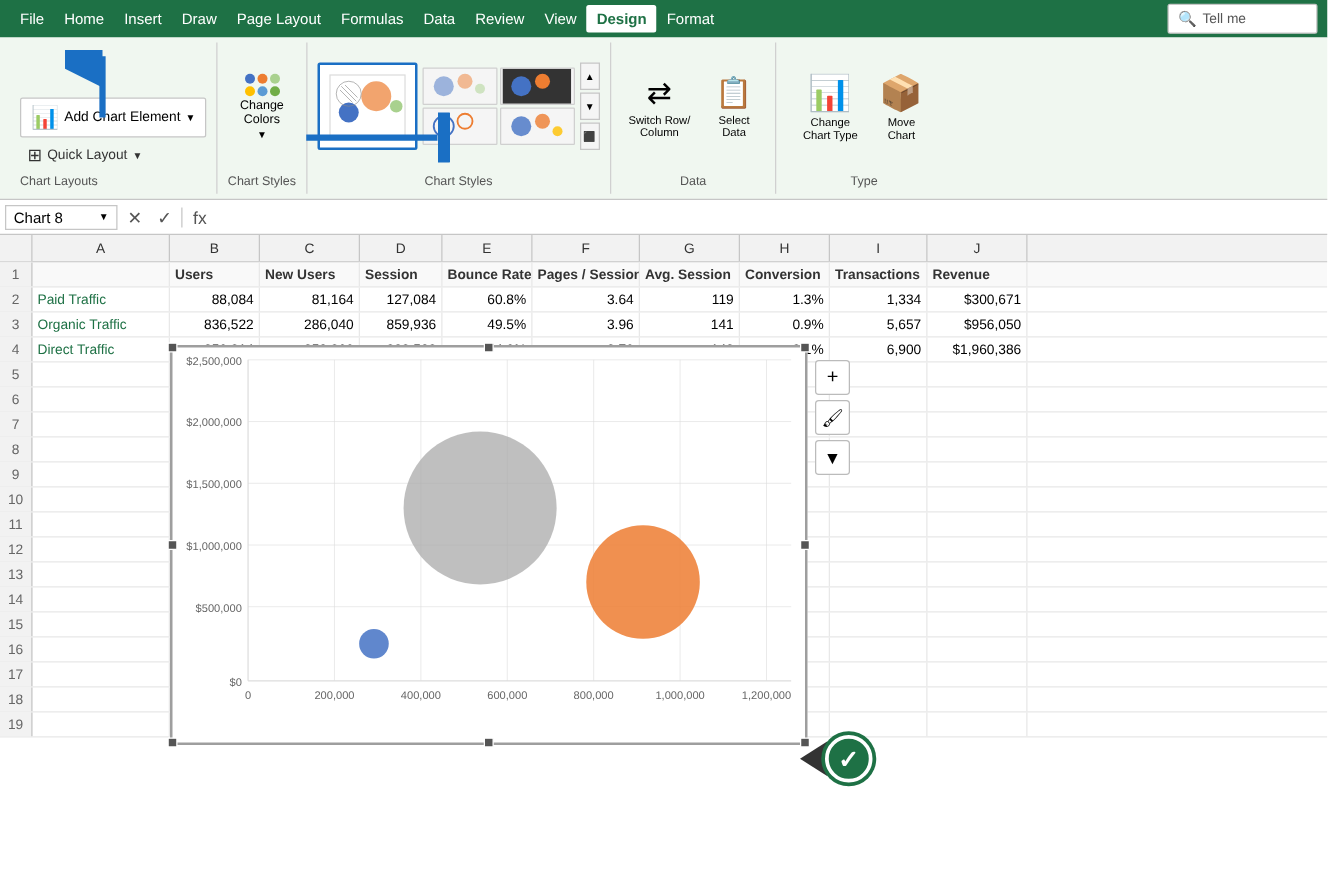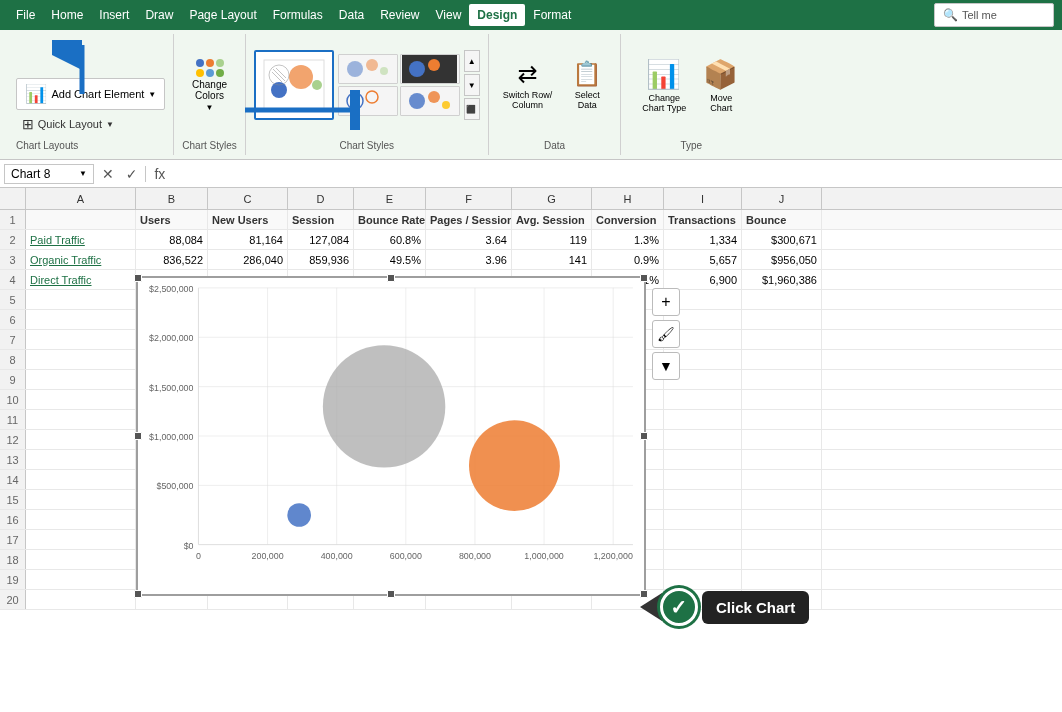--- a/index.html
+++ b/index.html
@@ -128,21 +128,21 @@
       width: 26px; min-width: 26px; border-right: 1px solid #c6c6c6;
       display: flex; align-items: center; justify-content: center;
       font-size: 11px; color: #666; background: #f2f2f2;
     }
     .cell {
       border-right: 1px solid #e8e8e8; height: 100%;
       display: flex; align-items: center; padding: 0 4px;
       font-size: 11px; overflow: hidden; white-space: nowrap;
     }
     .cell.header-cell { font-weight: bold; color: #333; }
-    .cell.green-text { color: #1e7145; text-decoration: underline; }
+    .cell.green-text { color: #1e7145; }
     .cell.right-align { justify-content: flex-end; }
 
     
     .chart-container {
       position: absolute;
       border: 2px solid #9e9e9e;
       background: #fff;
       overflow: visible;
     }
     .chart-handle {
@@ -377,21 +377,21 @@
     <div class="row-num">1</div>
     <div class="cell" style="width:110px;"></div>
     <div class="cell header-cell" style="width:72px;">Users</div>
     <div class="cell header-cell" style="width:80px;">New Users</div>
     <div class="cell header-cell" style="width:66px;">Session</div>
     <div class="cell header-cell" style="width:72px;">Bounce Rate</div>
     <div class="cell header-cell" style="width:86px;">Pages / Session</div>
     <div class="cell header-cell" style="width:80px;">Avg. Session</div>
     <div class="cell header-cell" style="width:72px;">Conversion</div>
     <div class="cell header-cell" style="width:78px;">Transactions</div>
-    <div class="cell header-cell" style="width:80px;">Bounce</div>
+    <div class="cell header-cell" style="width:80px;">Revenue</div>
   </div>
   <div class="spreadsheet-row">
     <div class="row-num">2</div>
     <div class="cell green-text" style="width:110px;">Paid Traffic</div>
     <div class="cell right-align" style="width:72px;">88,084</div>
     <div class="cell right-align" style="width:80px;">81,164</div>
     <div class="cell right-align" style="width:66px;">127,084</div>
     <div class="cell right-align" style="width:72px;">60.8%</div>
     <div class="cell right-align" style="width:86px;">3.64</div>
     <div class="cell right-align" style="width:80px;">119</div>
@@ -615,33 +615,20 @@
         <div class="cell" style="width:72px;"></div>
         <div class="cell" style="width:80px;"></div>
         <div class="cell" style="width:66px;"></div>
         <div class="cell" style="width:72px;"></div>
         <div class="cell" style="width:86px;"></div>
         <div class="cell" style="width:80px;"></div>
         <div class="cell" style="width:72px;"></div>
         <div class="cell" style="width:78px;"></div>
         <div class="cell" style="width:80px;"></div>
       </div>
-      <div class="spreadsheet-row">
-        <div class="row-num">20</div>
-        <div class="cell" style="width:110px;"></div>
-        <div class="cell" style="width:72px;"></div>
-        <div class="cell" style="width:80px;"></div>
-        <div class="cell" style="width:66px;"></div>
-        <div class="cell" style="width:72px;"></div>
-        <div class="cell" style="width:86px;"></div>
-        <div class="cell" style="width:80px;"></div>
-        <div class="cell" style="width:72px;"></div>
-        <div class="cell" style="width:78px;"></div>
-        <div class="cell" style="width:80px;"></div>
-      </div>
     </div>
 
   <div class="chart-container" style="left:136px; top:88px; width:510px; height:320px;">
 
     
     <div class="chart-handle" style="top:-4px; left:-4px;"></div>
     <div class="chart-handle" style="top:-4px; left:50%; margin-left:-4px;"></div>
     <div class="chart-handle" style="top:-4px; right:-4px;"></div>
     <div class="chart-handle" style="top:50%; margin-top:-4px; left:-4px;"></div>
     <div class="chart-handle" style="top:50%; margin-top:-4px; right:-4px;"></div>
@@ -697,15 +684,14 @@
       <button class="chart-action-btn" style="position:relative; right:0; width:28px; height:28px; font-size:14px; background:#fff; border:1px solid #bbb; border-radius:3px; cursor:pointer;">▼</button>
     </div>
   </div>
 
   <div style="position:absolute; left:640px; top:400px; display:flex; align-items:center; z-index:20;">
 
     <div style="width:0;height:0;border-top:14px solid transparent;border-bottom:14px solid transparent;border-right:22px solid #333;"></div>
 
     <div style="width:38px;height:38px;border-radius:50%;background:#1e7145;border:3px solid #fff;display:flex;align-items:center;justify-content:center;font-size:20px;color:#fff;font-weight:bold;box-shadow:0 0 0 3px #1e7145;z-index:1;margin-left:-2px;">✓</div>
 
-    <div style="background:#222;color:#fff;border-radius:6px;padding:8px 14px;font-size:15px;font-weight:bold;margin-left:4px;">Click Chart</div>
   </div>
 </div>
 
 </body></html>

